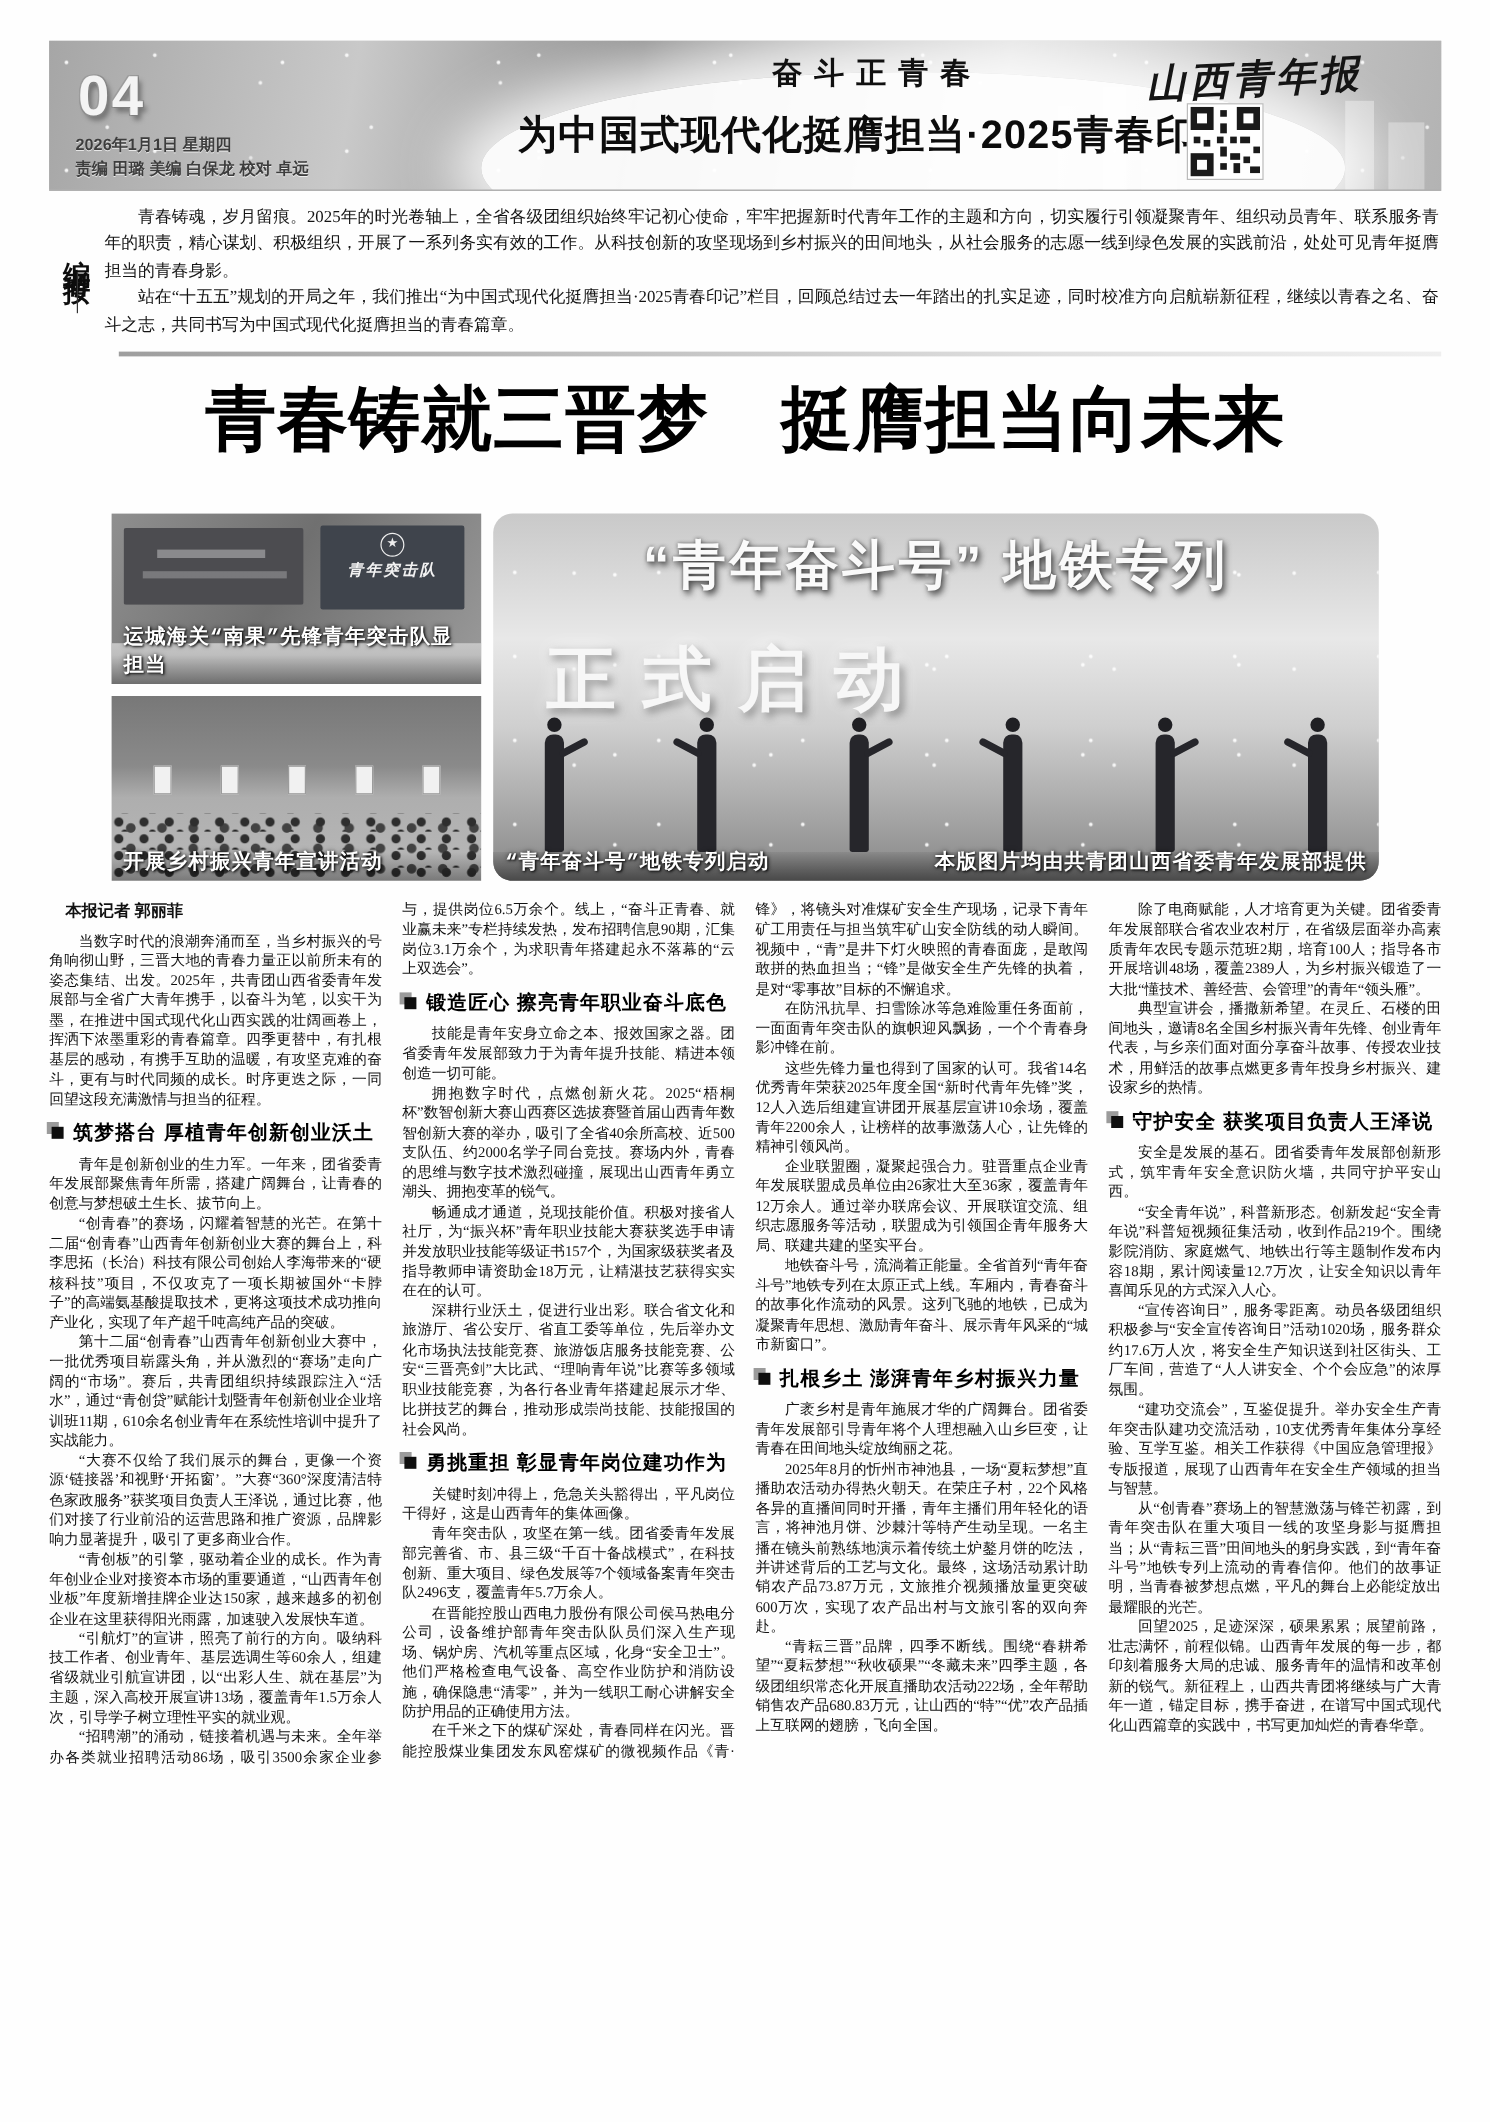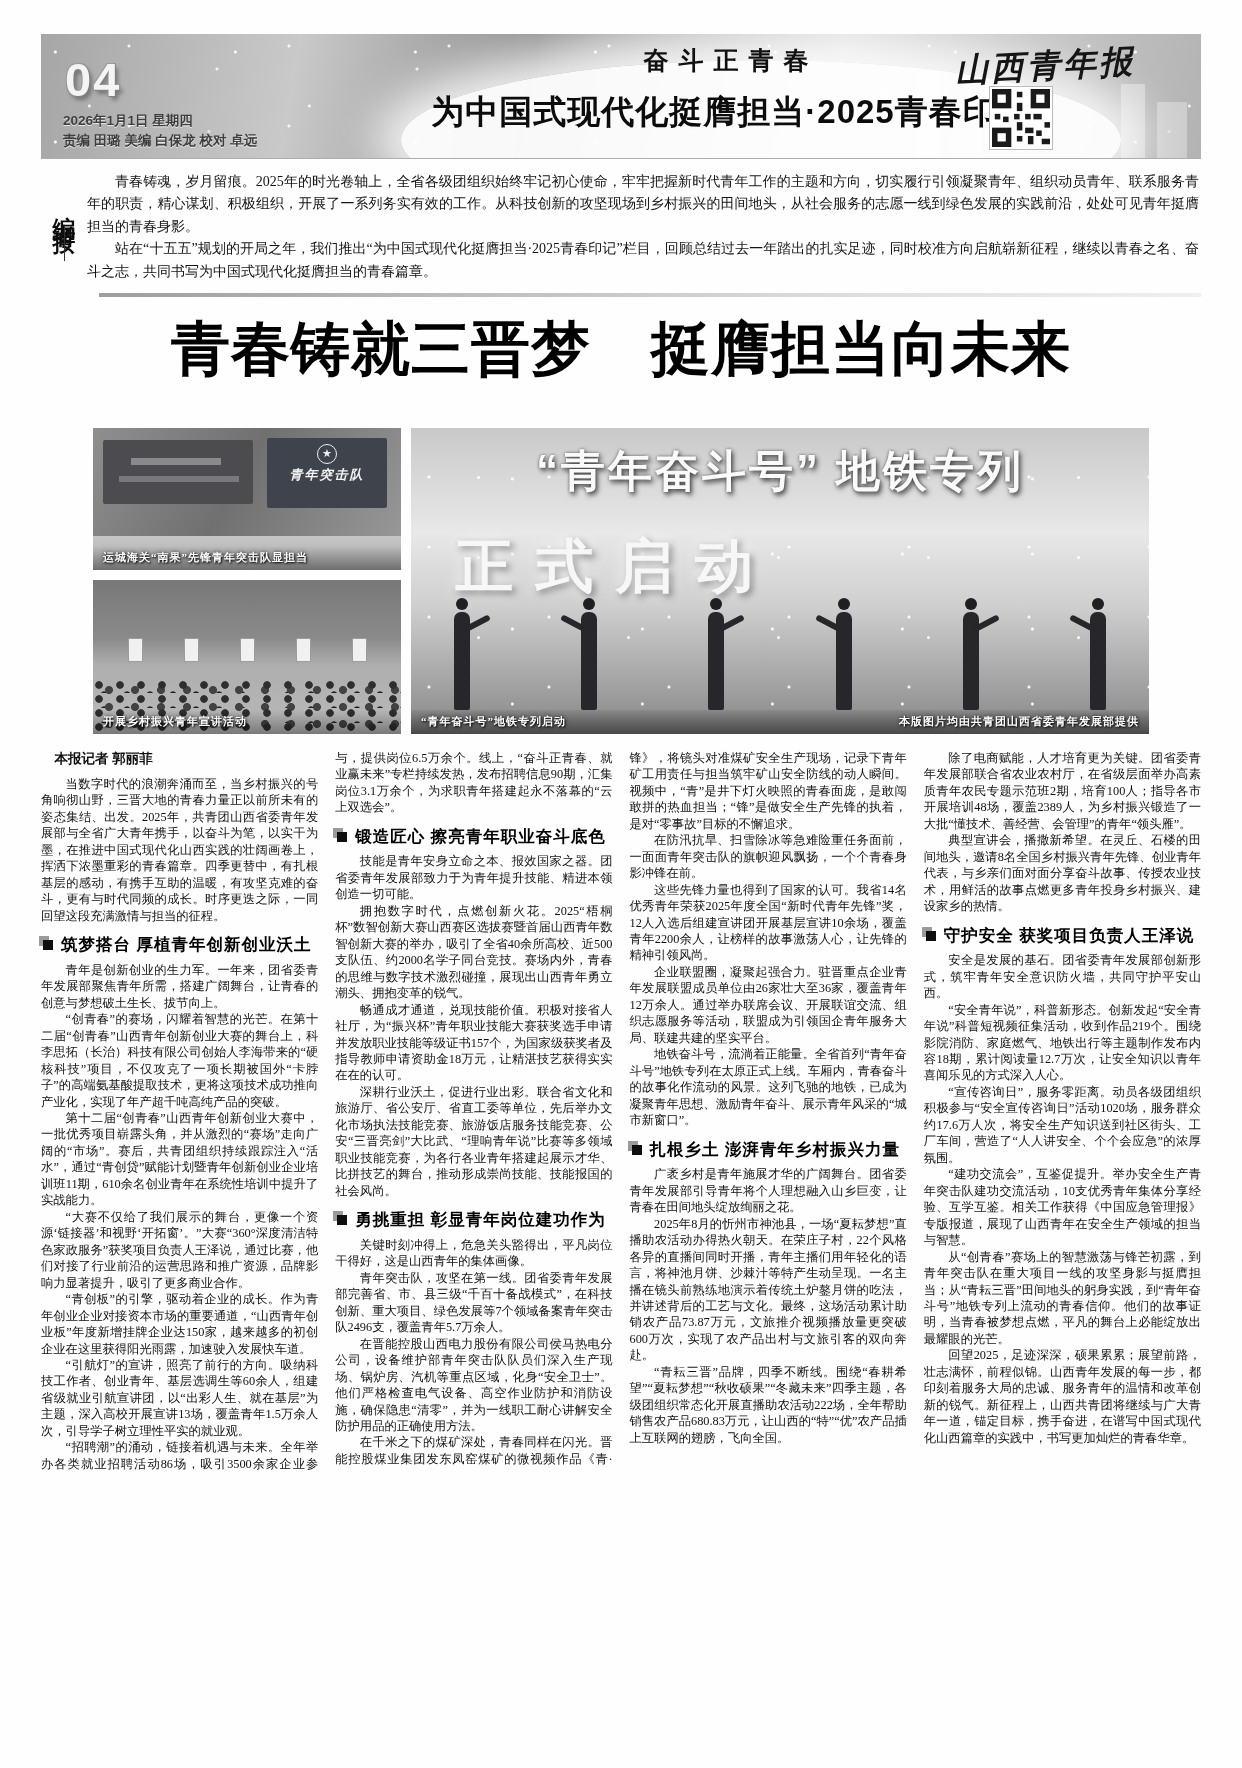--- a/index.html
+++ b/index.html
@@ -95,21 +95,21 @@
   .photo-outdoor{height:154px;background:linear-gradient(#787878 0%,#8a8a8a 38%,#aeaeae 55%,#b9b9b9 100%);}
   .photo-outdoor .cards{position:absolute;left:0;top:58px;width:100%;display:flex;justify-content:space-around;padding:0 14px;box-sizing:border-box;}
   .photo-outdoor .card{width:13px;height:22px;background:#f1f1f1;border:1px solid #9c9c9c;}
   .photo-outdoor .crowd{position:absolute;left:0;bottom:0;width:100%;height:56px;
     background-image:
       radial-gradient(circle at 6px 7px,#2e2e2e 3.4px,transparent 4.2px),
       radial-gradient(circle at 16px 12px,#424242 3.6px,transparent 4.4px),
       radial-gradient(circle at 11px 17px,#1f1f1f 3.2px,transparent 4px);
     background-size:21px 14px,26px 17px,23px 15px;}
   .photo-main{flex:1;background:
-      linear-gradient(#c9c9c9 0%,#e8e8e8 34%,#cfcfcf 58%,#9f9f9f 86%,#868686 100%);}
+      linear-gradient(#c9c9c9 0%,#e8e8e8 34%,#cfcfcf 58%,#9f9f9f 86%,#868686 100%); border-radius: 16px;}
   .photo-main .sparkle{position:absolute;inset:0;
     background-image:
       radial-gradient(circle at 15% 70%,rgba(255,255,255,.9) 1px,transparent 2px),
       radial-gradient(circle at 45% 62%,rgba(255,255,255,.85) 1px,transparent 2px),
       radial-gradient(circle at 78% 68%,rgba(255,255,255,.9) 1px,transparent 2px);
     background-size:120px 70px,150px 80px,130px 75px;}
   .overlay-line1{
     position:absolute;left:0;top:14px;width:100%;text-align:center;
     font-family:"Liberation Sans",sans-serif;font-weight:bold;font-size:44px;letter-spacing:3px;
     color:#fafafa;text-shadow:2px 3px 5px rgba(45,45,45,.85),0 0 3px #666;
@@ -120,22 +120,22 @@
     color:#f7f7f7;text-shadow:0 0 16px rgba(255,255,255,.95),3px 3px 7px rgba(70,70,70,.8);
   }
   .people{position:absolute;left:0;bottom:24px;width:100%;display:flex;justify-content:space-between;padding:0 36px;box-sizing:border-box;}
   .person{position:relative;width:30px;height:112px;}
   .person .body{position:absolute;left:7px;top:14px;width:16px;height:98px;background:#26262b;border-radius:7px 7px 2px 2px;}
   .person .head{position:absolute;left:9px;top:0;width:12px;height:12px;border-radius:50%;background:#1f1f23;}
   .person .arm{position:absolute;left:18px;top:22px;width:26px;height:6px;background:#26262b;border-radius:3px;transform:rotate(-28deg);}
   .person:nth-child(even) .arm{left:auto;right:18px;transform:rotate(28deg);}
   .stage{position:absolute;left:0;bottom:0;width:100%;height:24px;background:linear-gradient(#8a8a8a,#6f6f6f);}
   .caption{
-    position:absolute;bottom:3px;font-family:Liberation Serif, serif;font-weight:bold;
-    font-size:11px;color:#fff;letter-spacing:1px;
+    position:absolute;bottom:3px;font-family:Liberation Mono, monospace;font-weight:bold;
+    font-size:17px;color:#fff;letter-spacing:1px;
     text-shadow:1px 1px 2px rgba(0,0,0,.9),0 0 4px rgba(0,0,0,.7);
     padding:2px 6px;
   }
   .caption.left{left:4px}.caption.right{right:4px}
   .capbar{position:absolute;left:0;bottom:0;width:100%;height:24px;background:linear-gradient(rgba(0,0,0,.0),rgba(0,0,0,.35));}
   
   .article{margin-top:16px;}
   .article-flow{column-count:4;column-gap:17px;font-size:12.3px;line-height:1.34;text-align:justify;color:#111;}
   .article-flow p.body{margin:0;text-indent:2em;}
   .byline{margin:0 0 8px 0;font-family:"Liberation Sans",sans-serif;font-weight:bold;font-size:13.5px;text-indent:1em;}

